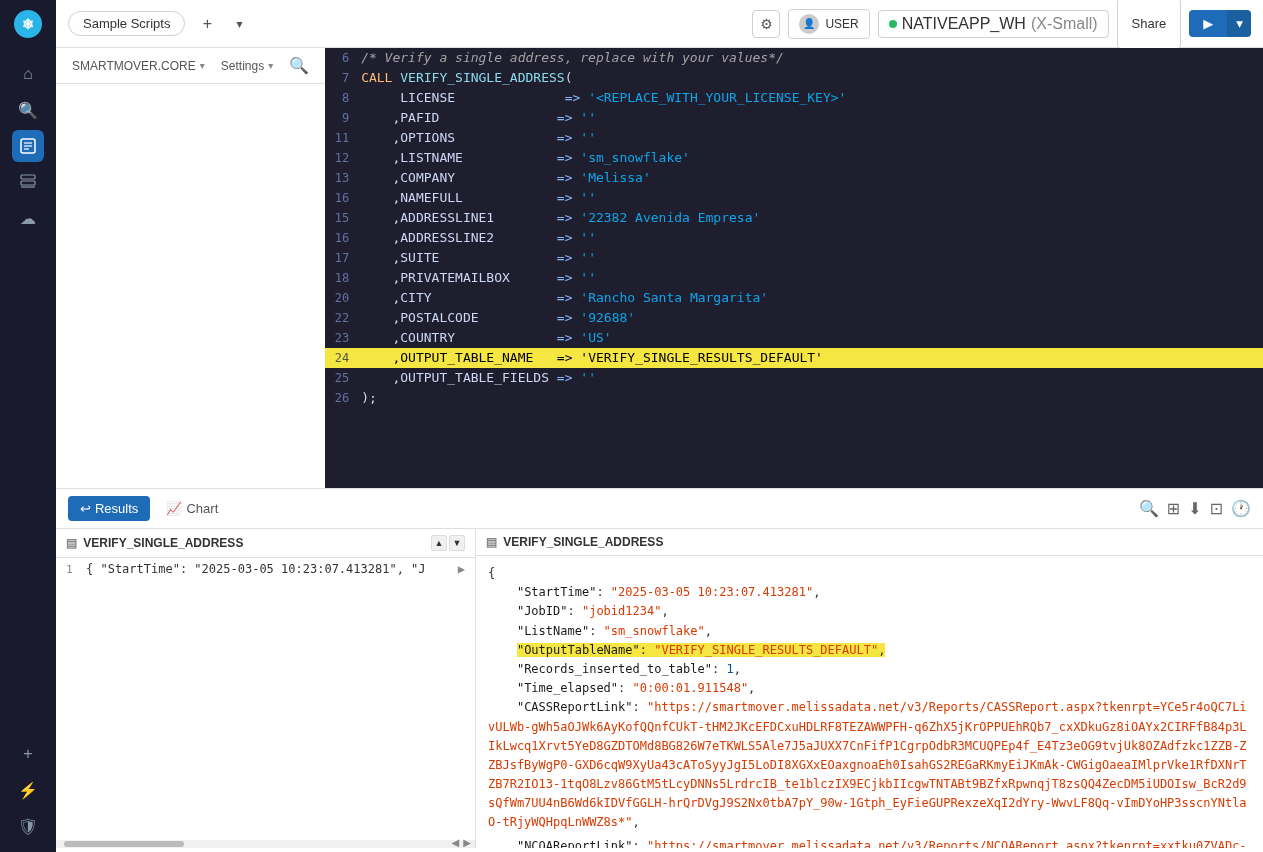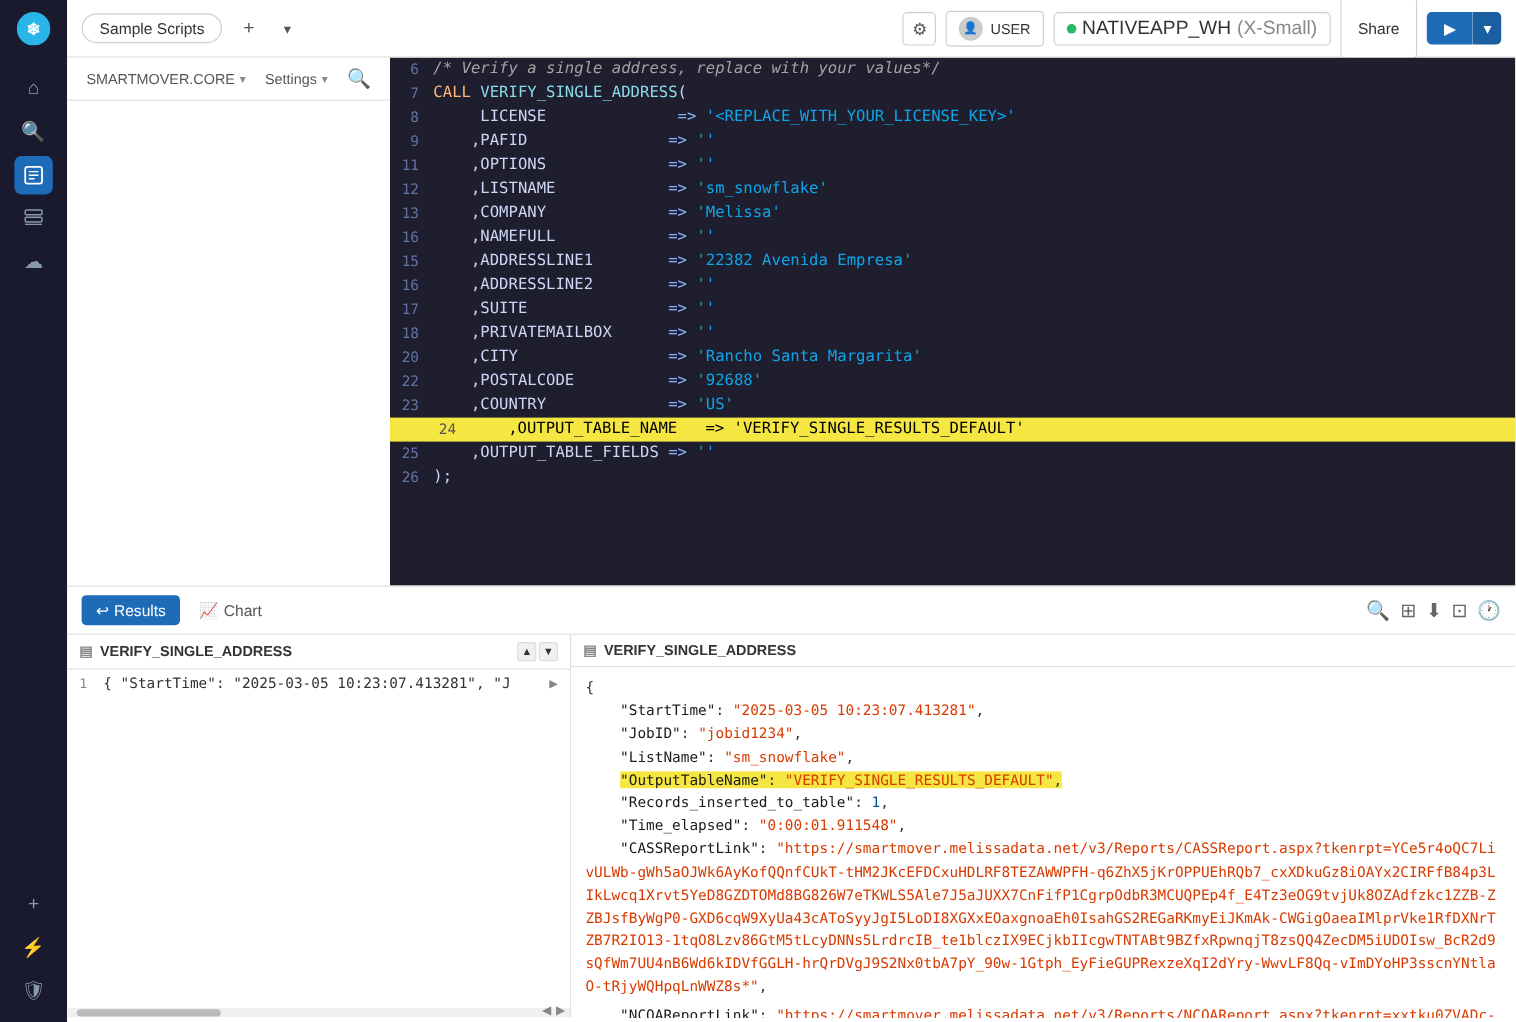--- a/index.html
+++ b/index.html
@@ -201,21 +201,20 @@
       min-height: 0;
     }
     .code-line {
       display: flex;
       align-items: flex-start;
       min-height: 20px;
       padding: 0 8px 0 0;
     }
     .code-line.highlighted {
       background: #f5e642;
-      padding-left: 31px;
     }
     .line-num {
       width: 36px;
       text-align: right;
       color: #6272a4;
       padding-right: 12px;
       flex-shrink: 0;
       font-size: 12px;
       line-height: 20px;
       user-select: none;

